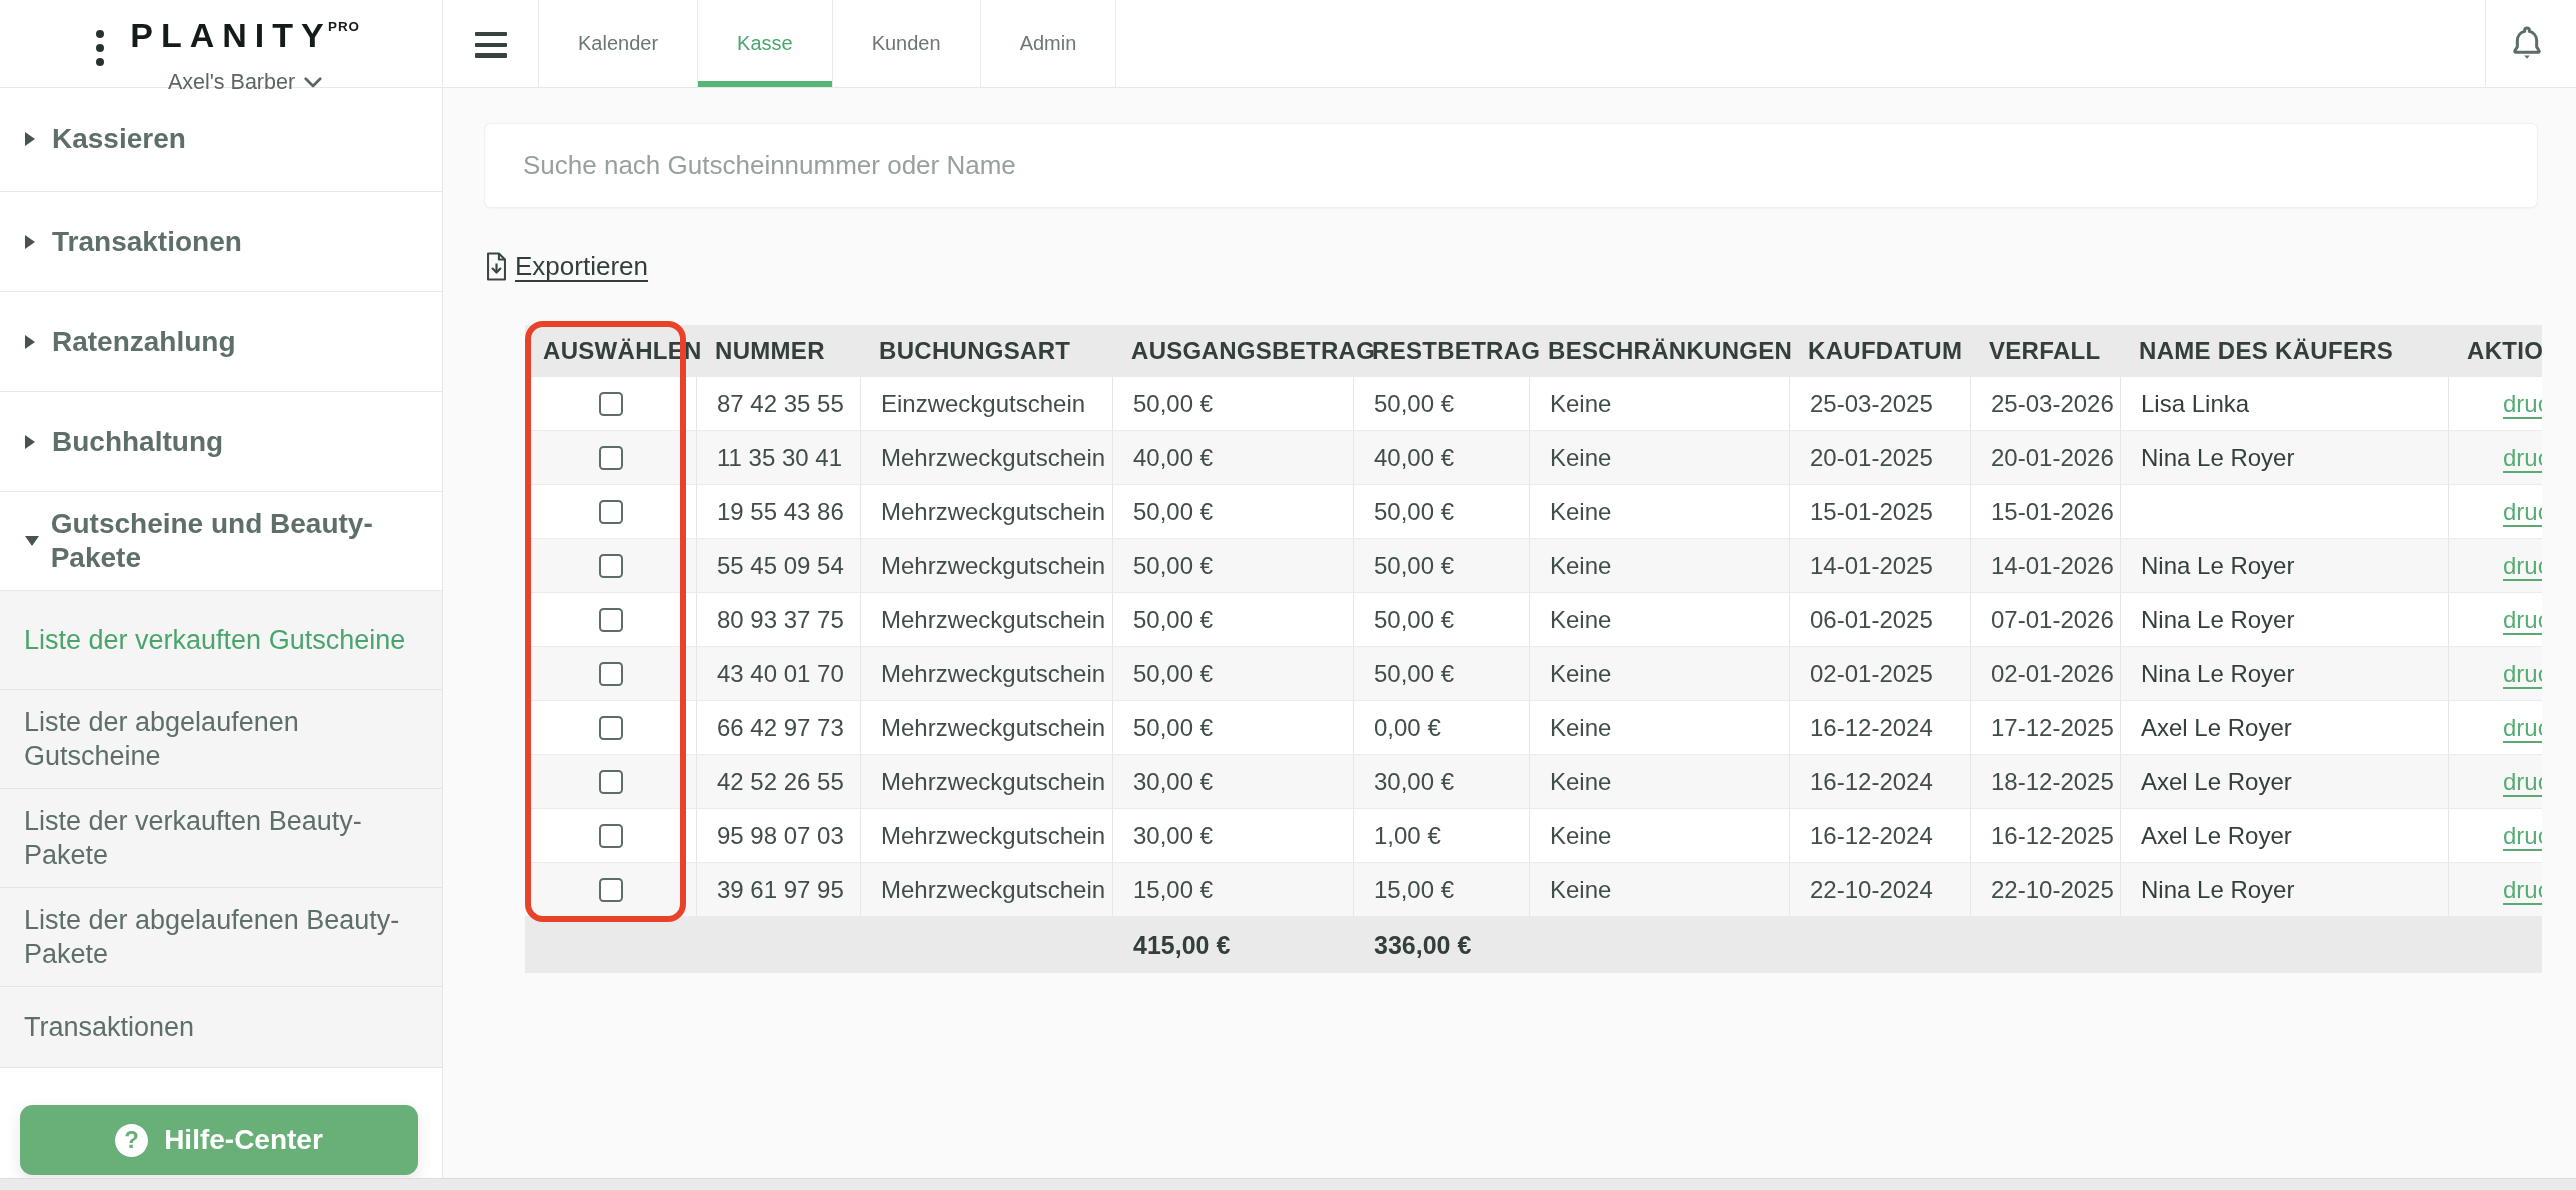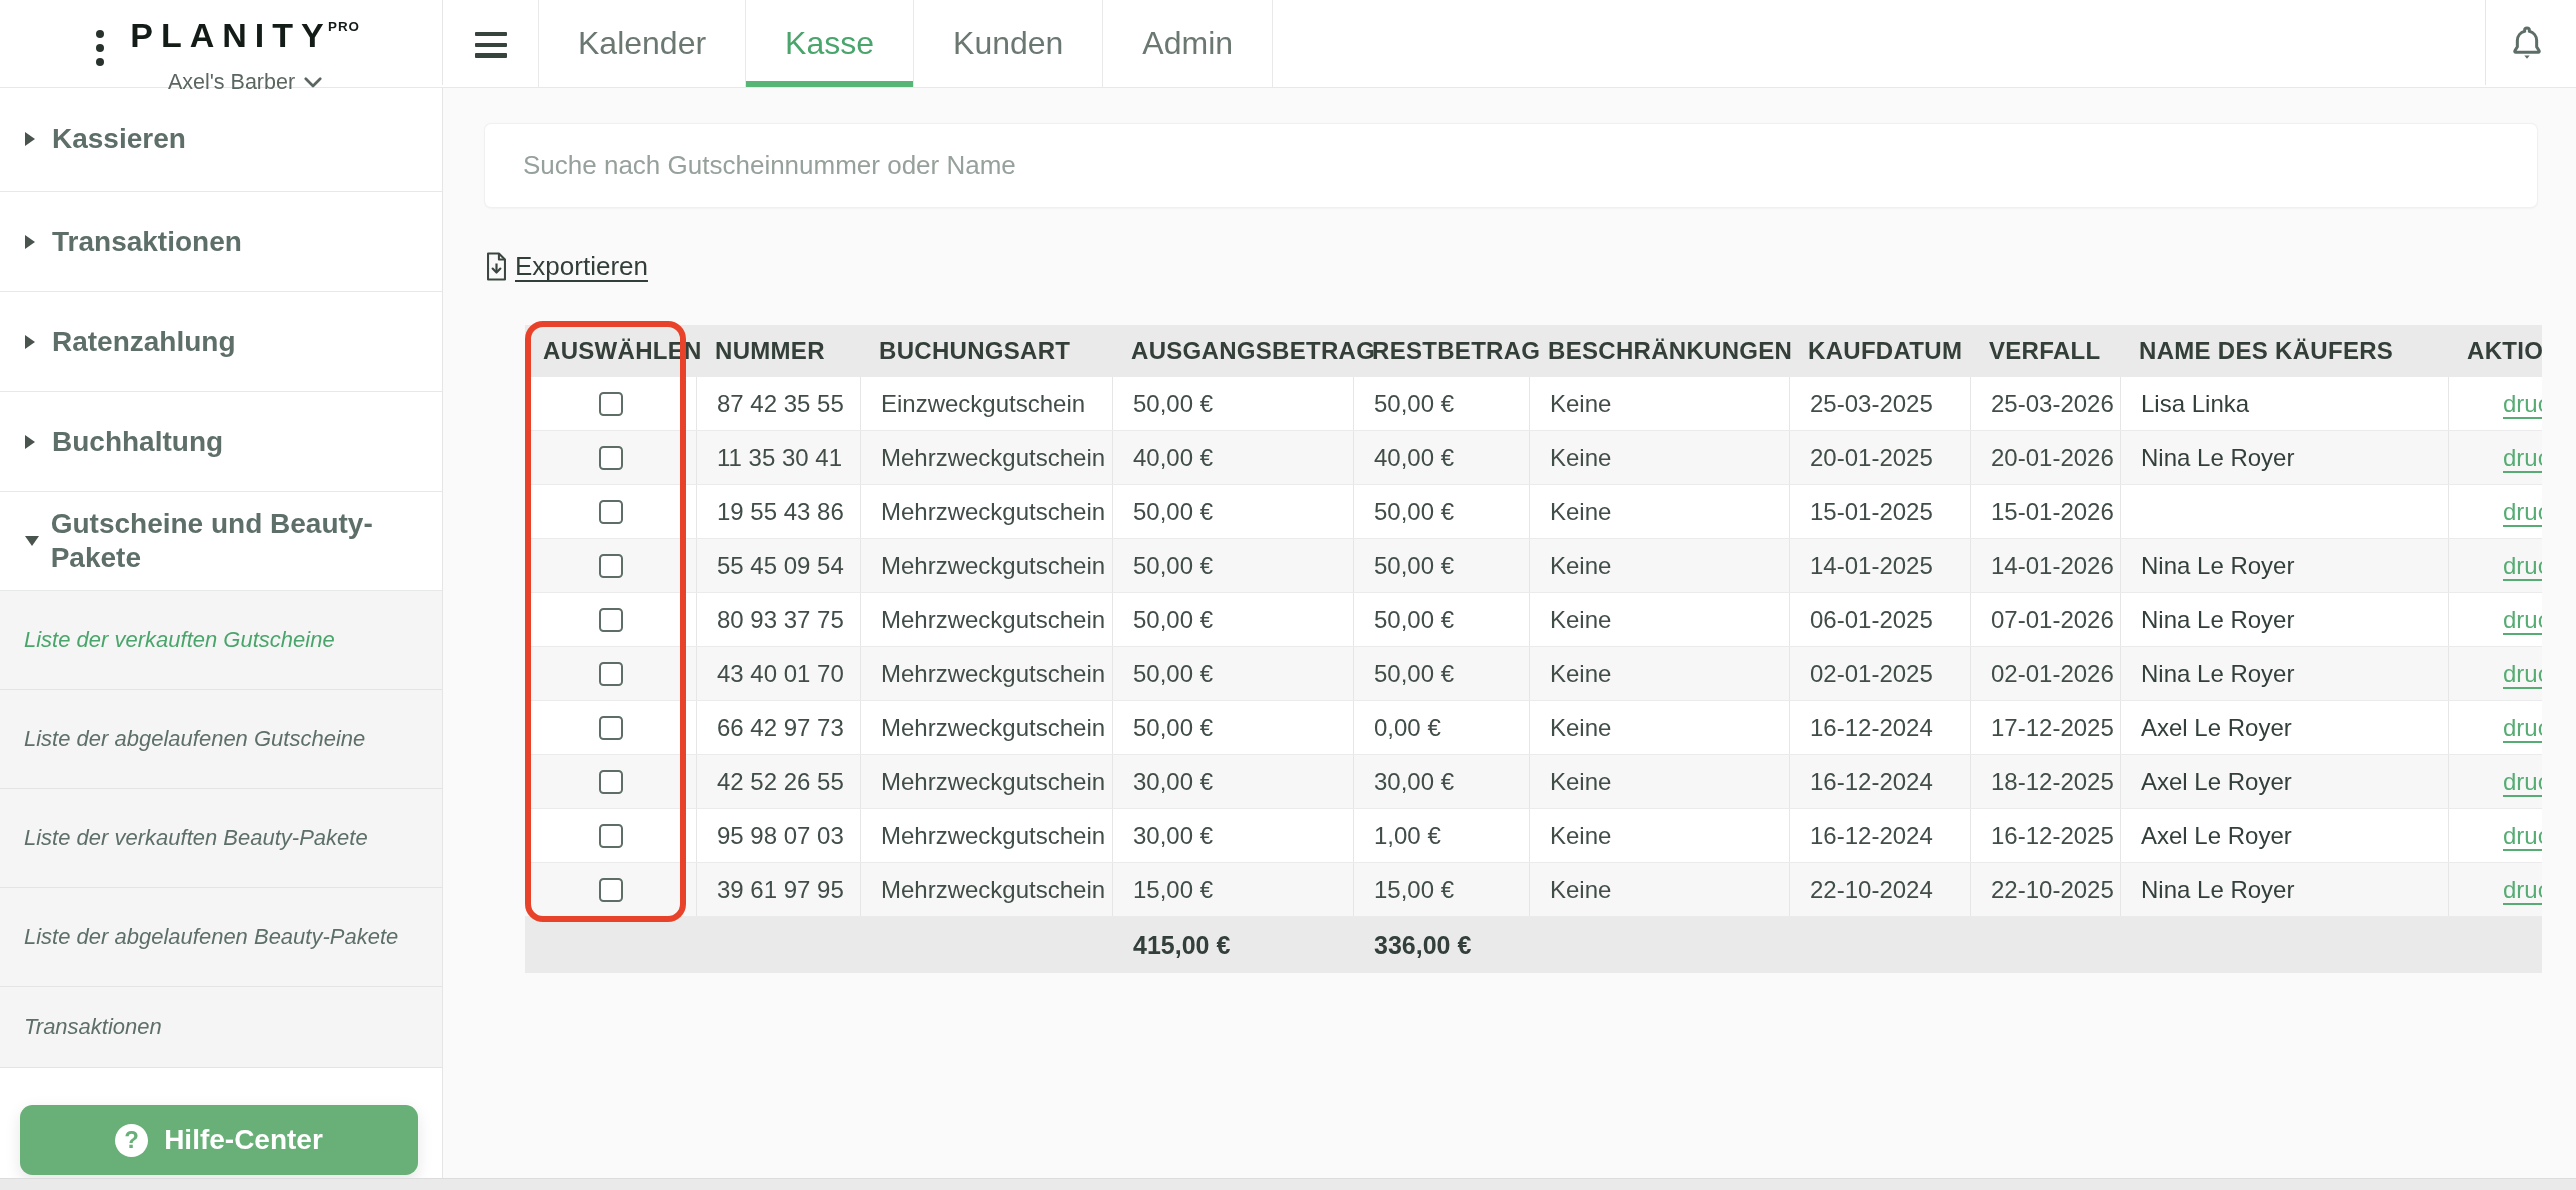--- a/index.html
+++ b/index.html
@@ -17,38 +17,38 @@
   .kebab span{width:8px;height:8px;border-radius:50%;background:#28332d;}
   .brand{position:absolute;left:115px;top:7.2px;width:260px;text-align:center;}
   .logo{font-size:34px;font-weight:800;letter-spacing:8px;color:#141c18;line-height:39px;white-space:nowrap;}
   .logo sup{font-size:13.4px;letter-spacing:0.9px;vertical-align:16px;margin-left:-3.6px;}
   .account{margin-top:15px;font-size:21.5px;color:#5a665f;display:flex;justify-content:center;align-items:center;gap:9px;cursor:pointer;}
   .tb-div{position:absolute;top:0;width:0.9px;height:85px;background:#e6e6e6;}
   .hamburger{position:absolute;left:473px;top:30px;display:flex;flex-direction:column;gap:6.3px;cursor:pointer;padding:1.8px;}
   .hamburger span{width:32px;height:4.5px;background:#37433d;border-radius:0.9px;}
   .tabs{position:absolute;left:538px;top:0;height:87px;display:flex;}
   .tab{position:relative;height:87px;display:flex;align-items:center;justify-content:center;
-    padding:0 39px;font-size:32px;color:#6b7871;border-left:0.9px solid #e9e9e9;cursor:pointer;white-space:nowrap;}
+    padding:0 39px;font-size:20px;color:#6b7871;border-left:0.9px solid #e9e9e9;cursor:pointer;white-space:nowrap;}
   .tab:last-child{border-right:0.9px solid #e9e9e9;}
   .tab.active{color:#4aa56c;}
   .tab.active::after{content:"";position:absolute;left:0;right:0;bottom:0;height:6.3px;background:#57b576;}
   .bell{position:absolute;left:2508px;top:24px;cursor:pointer;}
   
   .sidebar{position:absolute;left:0;top:87px;width:442px;height:1103px;background:#ffffff;
     border-right:0.9px solid #e5e5e5;z-index:10;}
   .side-item{height:100px;border-bottom:0.9px solid #e7e9e8;display:flex;align-items:center;gap:17px;
     padding-left:25px;font-size:28px;font-weight:700;color:#5d6f68;cursor:pointer;box-sizing:border-box;}
   .side-item:first-child{height:105px;}
   .tri-right{width:0;height:0;border-left:10.8px solid #48544d;border-top:7.2px solid transparent;border-bottom:7.2px solid transparent;}
   .tri-down{width:0;height:0;border-top:10.8px solid #48544d;border-left:7.2px solid transparent;border-right:7.2px solid transparent;}
   .side-section{height:99px;border-bottom:0.9px solid #e7e9e8;display:flex;align-items:center;gap:11.7px;
     padding:0 18px 0 25px;font-size:28px;font-weight:700;color:#5d6f68;line-height:34px;cursor:pointer;box-sizing:border-box;}
   .side-sub{background:#f4f5f4;}
   .sub-item{min-height:99px;border-bottom:0.9px solid #e3e5e4;display:flex;align-items:center;
-    padding:0 27px 0 24px;font-size:22px;color:#5d6f68;line-height:34px;cursor:pointer;box-sizing:border-box;font-style:italic;}
+    padding:0 27px 0 24px;font-size:27px;color:#5d6f68;line-height:34px;cursor:pointer;box-sizing:border-box;}
   .sub-item.short{min-height:81px;height:81px;}
   .sub-item.active{color:#4aa56c;}
   .help-btn{position:absolute;left:20px;top:1018px;width:398px;height:70px;border:none;border-radius:12.5px;
     background:#68b077;color:#ffffff;font-size:28px;font-weight:700;font-family:inherit;
     display:flex;align-items:center;justify-content:center;gap:16px;cursor:pointer;
     box-shadow:0 5.4px 16px rgba(0,0,0,0.10);}
   .help-q{width:33px;height:33px;border-radius:50%;background:#ffffff;color:#68b077;
     display:flex;align-items:center;justify-content:center;font-size:24px;font-weight:800;}
   
   .main{position:absolute;left:443px;top:87px;width:2133px;height:1103px;background:#fafafa;}

